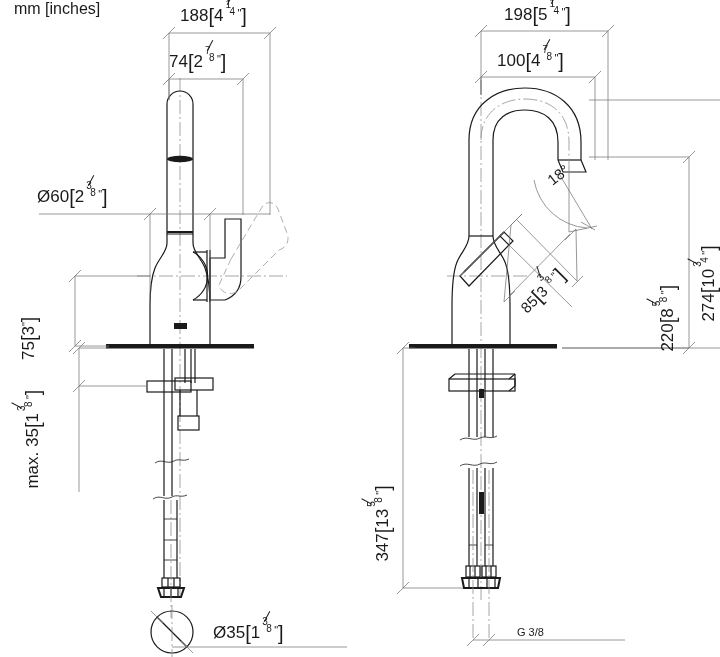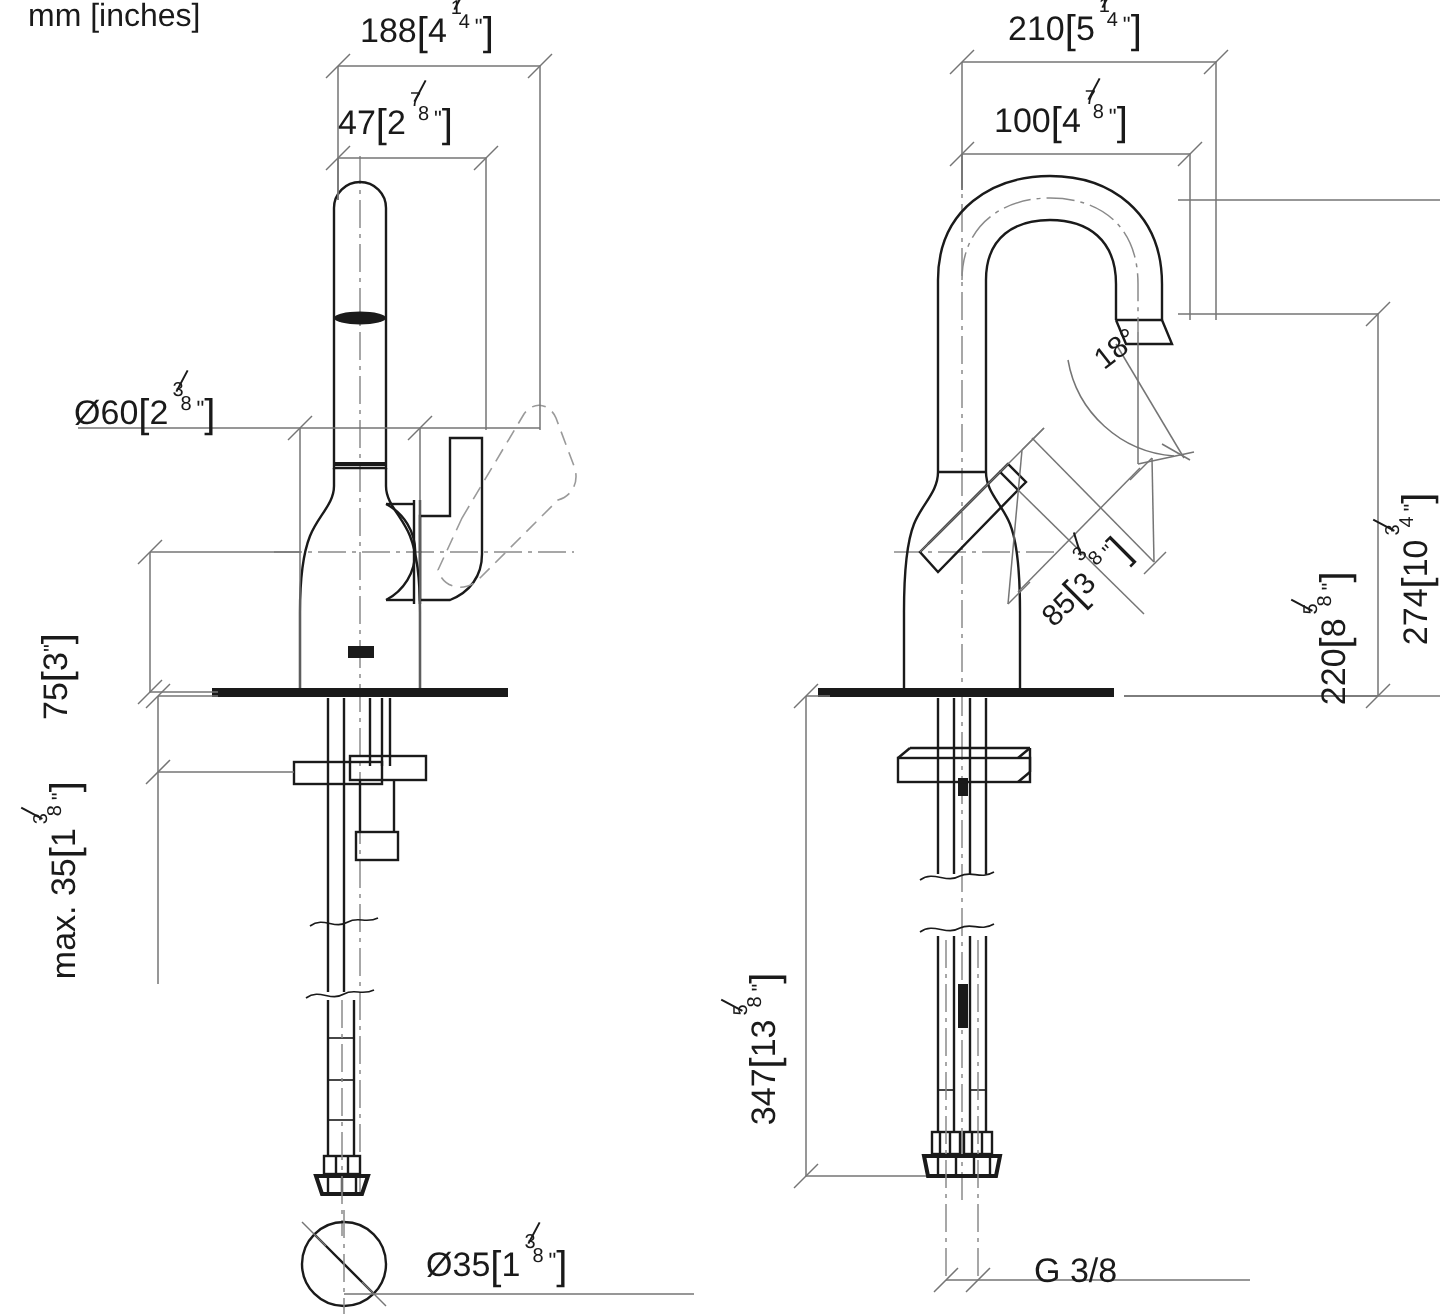--- a/index.html
+++ b/index.html
@@ -85,21 +85,21 @@
     vertical-align: 0.36em;
   }
   .angle-text {
     position: absolute;
     font-size: 15px;
     color: #1a1a1a;
     white-space: nowrap;
   }
   .plain-text {
     position: absolute;
-    font-size: 17px;
+    font-size: 11px;
     color: #1a1a1a;
     white-space: nowrap;
   }
 </style>
 </head>
 <body>
 
 <div id="sheet">
 
   <svg id="drawing" width="720" height="657" viewBox="0 0 720 657">
@@ -384,41 +384,41 @@
     </g>
   </svg>
 
   <div class="unit-note">mm [inches]</div>
 
   <div class="dimtext" style="left:163px; top:4px;">
     <span>188</span><span class="brk">[</span><span>4</span><span class="frac"><span class="n">1</span><span class="bar"></span><span class="d">4</span></span><span class="qt">"</span><span class="brk">]</span>
   </div>
 
   <div class="dimtext" style="left:152px; top:50px;">
-    <span>47</span><span class="brk">[</span><span>2</span><span class="frac"><span class="n">7</span><span class="bar"></span><span class="d">8</span></span><span class="qt">"</span><span class="brk">]</span>
-  </div>
-
-  <div class="dimtext" style="left:20px; top:195px;text-align:right;">
+    <span>74</span><span class="brk">[</span><span>2</span><span class="frac"><span class="n">7</span><span class="bar"></span><span class="d">8</span></span><span class="qt">"</span><span class="brk">]</span>
+  </div>
+
+  <div class="dimtext" style="left:20px; top:185px;text-align:right;">
     <span>Ø</span><span>60</span><span class="brk">[</span><span>2</span><span class="frac"><span class="n">3</span><span class="bar"></span><span class="d">8</span></span><span class="qt">"</span><span class="brk">]</span>
   </div>
 
   <div class="dimtext vert" style="left:22px; top:340px;">
     <span>75</span><span class="brk">[</span><span>3</span><span class="qt">"</span><span class="brk">]</span>
   </div>
 
   <div class="dimtext vert" style="left:26px; top:467px;">
     <span>max. </span><span>35</span><span class="brk">[</span><span>1</span><span class="frac"><span class="n">3</span><span class="bar"></span><span class="d">8</span></span><span class="qt">"</span><span class="brk">]</span>
   </div>
 
   <div class="dimtext" style="left:196px; top:621px;">
     <span>Ø</span><span>35</span><span class="brk">[</span><span>1</span><span class="frac"><span class="n">3</span><span class="bar"></span><span class="d">8</span></span><span class="qt">"</span><span class="brk">]</span>
   </div>
 
   <div class="dimtext" style="left:487px; top:3px;">
-    <span>210</span><span class="brk">[</span><span>5</span><span class="frac"><span class="n">1</span><span class="bar"></span><span class="d">4</span></span><span class="qt">"</span><span class="brk">]</span>
+    <span>198</span><span class="brk">[</span><span>5</span><span class="frac"><span class="n">1</span><span class="bar"></span><span class="d">4</span></span><span class="qt">"</span><span class="brk">]</span>
   </div>
 
   <div class="dimtext" style="left:480px; top:49px;">
     <span>100</span><span class="brk">[</span><span>4</span><span class="frac"><span class="n">7</span><span class="bar"></span><span class="d">8</span></span><span class="qt">"</span><span class="brk">]</span>
   </div>
 
   <div class="dimtext vert" style="left:702px; top:300px;">
     <span>274</span><span class="brk">[</span><span>10</span><span class="frac"><span class="n">3</span><span class="bar"></span><span class="d">4</span></span><span class="qt">"</span><span class="brk">]</span>
   </div>
 

